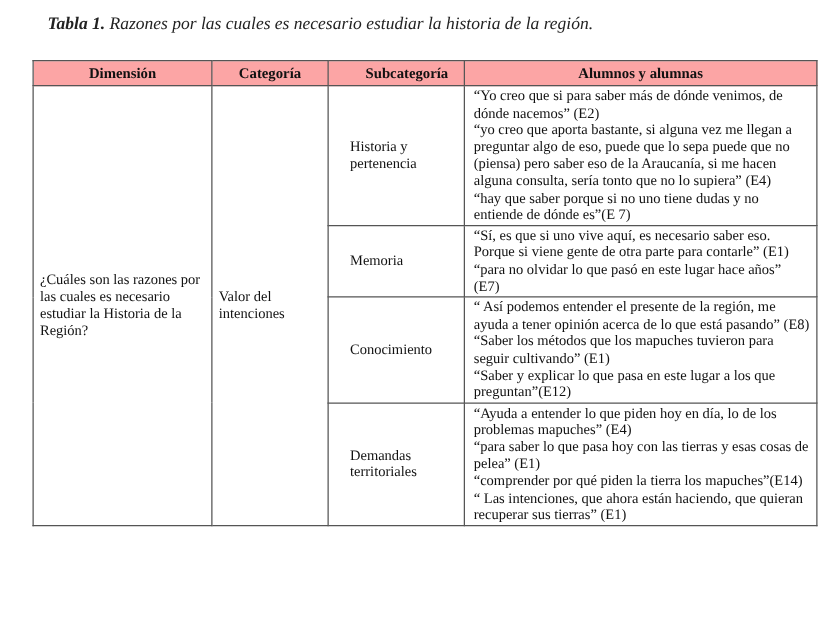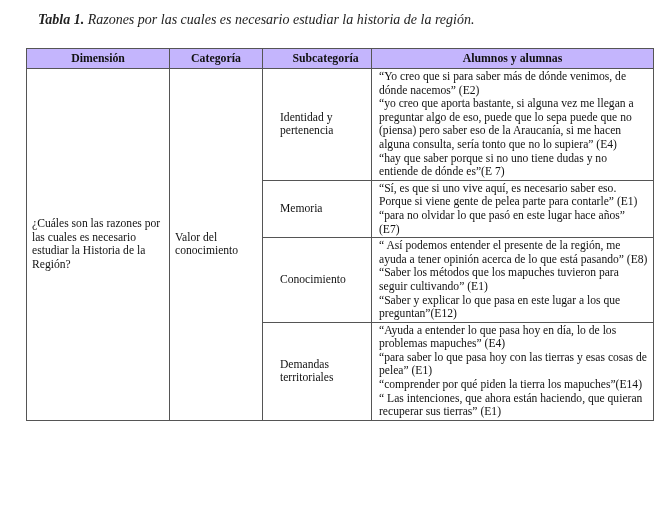--- a/index.html
+++ b/index.html
@@ -2,21 +2,21 @@
 <html><head>
 <meta charset="utf-8">
 <style>
   html, body { margin: 0; padding: 0; background: #ffffff; }
   body { width: 665px; height: 506px; position: relative; overflow: hidden;
          font-family: "Liberation Serif", "DejaVu Serif", serif; color: #111; }
   .caption { position: absolute; left: 38px; top: 12px; font-size: 14px; font-style: italic; color: #222; white-space: nowrap; }
   .caption b { font-weight: bold; }
   table { position: absolute; left: 26px; top: 48px; border-collapse: collapse; font-size: 11.6px; line-height: 13.6px; }
   td, th { border: 1px solid #555; vertical-align: middle; }
-  th { background: #c4b5fd; height: 19px; font-weight: bold; font-size: 11.8px; padding: 0; text-align: center; }
+  th { background: #fca5a5; height: 19px; font-weight: bold; font-size: 11.8px; padding: 0; text-align: center; }
   td { padding: 0 5px; }
   .c1 { width: 132px; }
   .c2 { width: 82px; }
   .c3 { width: 86px; padding-left: 17px; }
   .c4 { width: 269px; font-family: Liberation Serif, serif; }
   .quotes { padding: 1px 5px 1px 7px; vertical-align: top; margin-top: 48px; }
   .q { display: block; }
 </style>
 </head>
 <body>
@@ -31,46 +31,46 @@
     <tr>
       <th class="c1">Dimensión</th>
       <th class="c2">Categoría</th>
       <th class="c3">Subcategoría</th>
       <th class="c4">Alumnos y alumnas</th>
     </tr>
   </thead>
   <tbody>
     <tr>
       <td class="c1" rowspan="4">¿Cuáles son las razones por las cuales es necesario estudiar la Historia de la Región?</td>
-      <td class="c2" rowspan="4">Valor del conocimiento</td>
-      <td class="c3">Identidad y pertenencia</td>
+      <td class="c2" rowspan="4">Valor del intenciones</td>
+      <td class="c3">Historia y pertenencia</td>
       <td class="c4 quotes">
         <span class="q">“Yo creo que si para saber más de dónde venimos, de dónde nacemos” (E2)</span>
         <span class="q">“yo creo que aporta bastante, si alguna vez me llegan a preguntar algo de eso, puede que lo sepa puede que no (piensa) pero saber eso de la Araucanía, si me hacen alguna consulta, sería tonto que no lo supiera” (E4)</span>
         <span class="q">“hay que saber porque si no uno tiene dudas y no entiende de dónde es”(E 7)</span>
       </td>
     </tr>
     <tr>
       <td class="c3">Memoria</td>
       <td class="c4 quotes">
-        <span class="q">“Sí, es que si uno vive aquí, es necesario saber eso. Porque si viene gente de pelea parte para contarle” (E1)</span>
+        <span class="q">“Sí, es que si uno vive aquí, es necesario saber eso. Porque si viene gente de otra parte para contarle” (E1)</span>
         <span class="q">“para no olvidar lo que pasó en este lugar hace años” (E7)</span>
       </td>
     </tr>
     <tr>
       <td class="c3">Conocimiento</td>
       <td class="c4 quotes">
         <span class="q">“ Así podemos entender el presente de la región, me ayuda a tener opinión acerca de lo que está pasando” (E8)</span>
         <span class="q">“Saber los métodos que los mapuches tuvieron para seguir cultivando” (E1)</span>
         <span class="q">“Saber y explicar lo que pasa en este lugar a los que preguntan”(E12)</span>
       </td>
     </tr>
     <tr>
       <td class="c3">Demandas territoriales</td>
       <td class="c4 quotes">
-        <span class="q">“Ayuda a entender lo que pasa hoy en día, lo de los problemas mapuches” (E4)</span>
+        <span class="q">“Ayuda a entender lo que piden hoy en día, lo de los problemas mapuches” (E4)</span>
         <span class="q">“para saber lo que pasa hoy con las tierras y esas cosas de pelea” (E1)</span>
         <span class="q">“comprender por qué piden la tierra los mapuches”(E14)</span>
         <span class="q">“ Las intenciones, que ahora están haciendo, que quieran recuperar sus tierras” (E1)</span>
       </td>
     </tr>
   </tbody>
 </table>
 
 </body></html>

